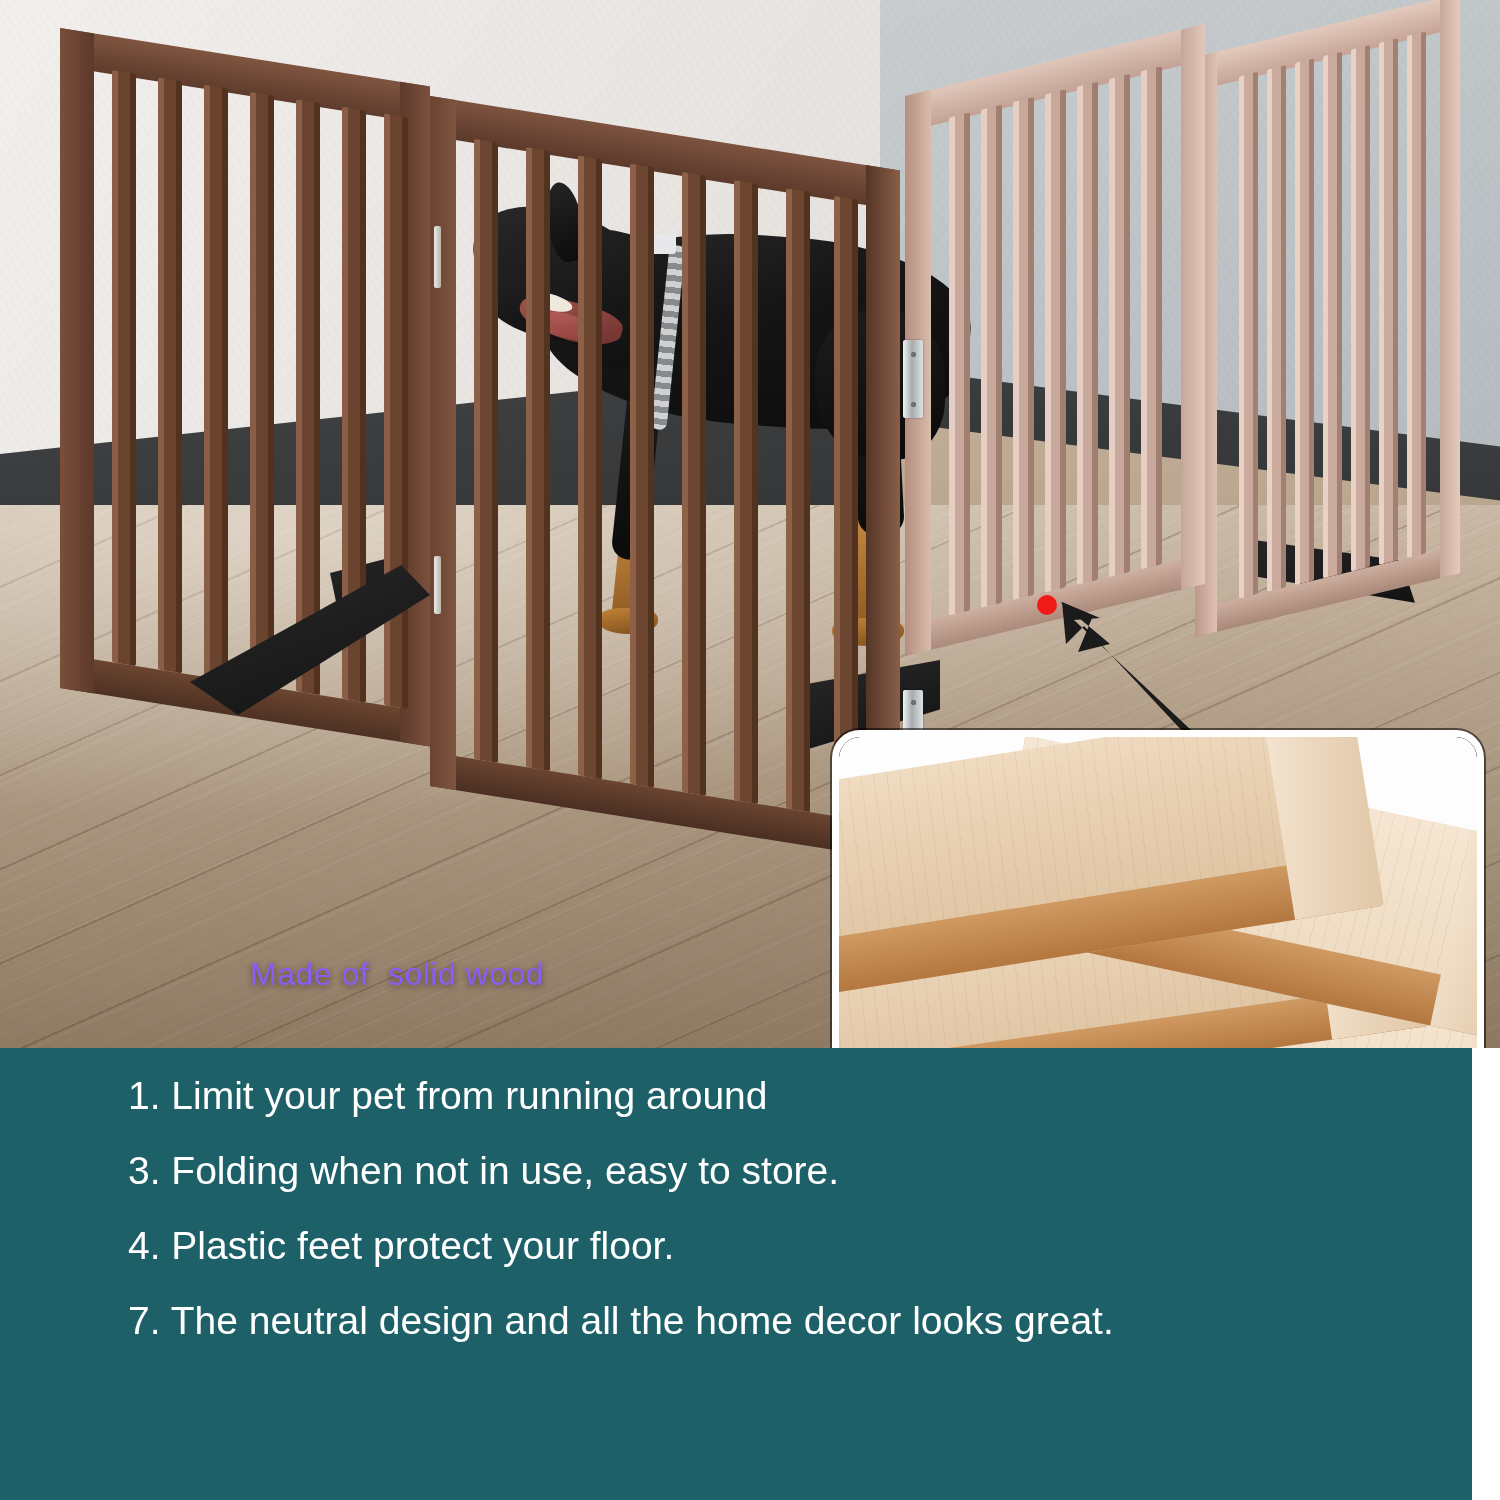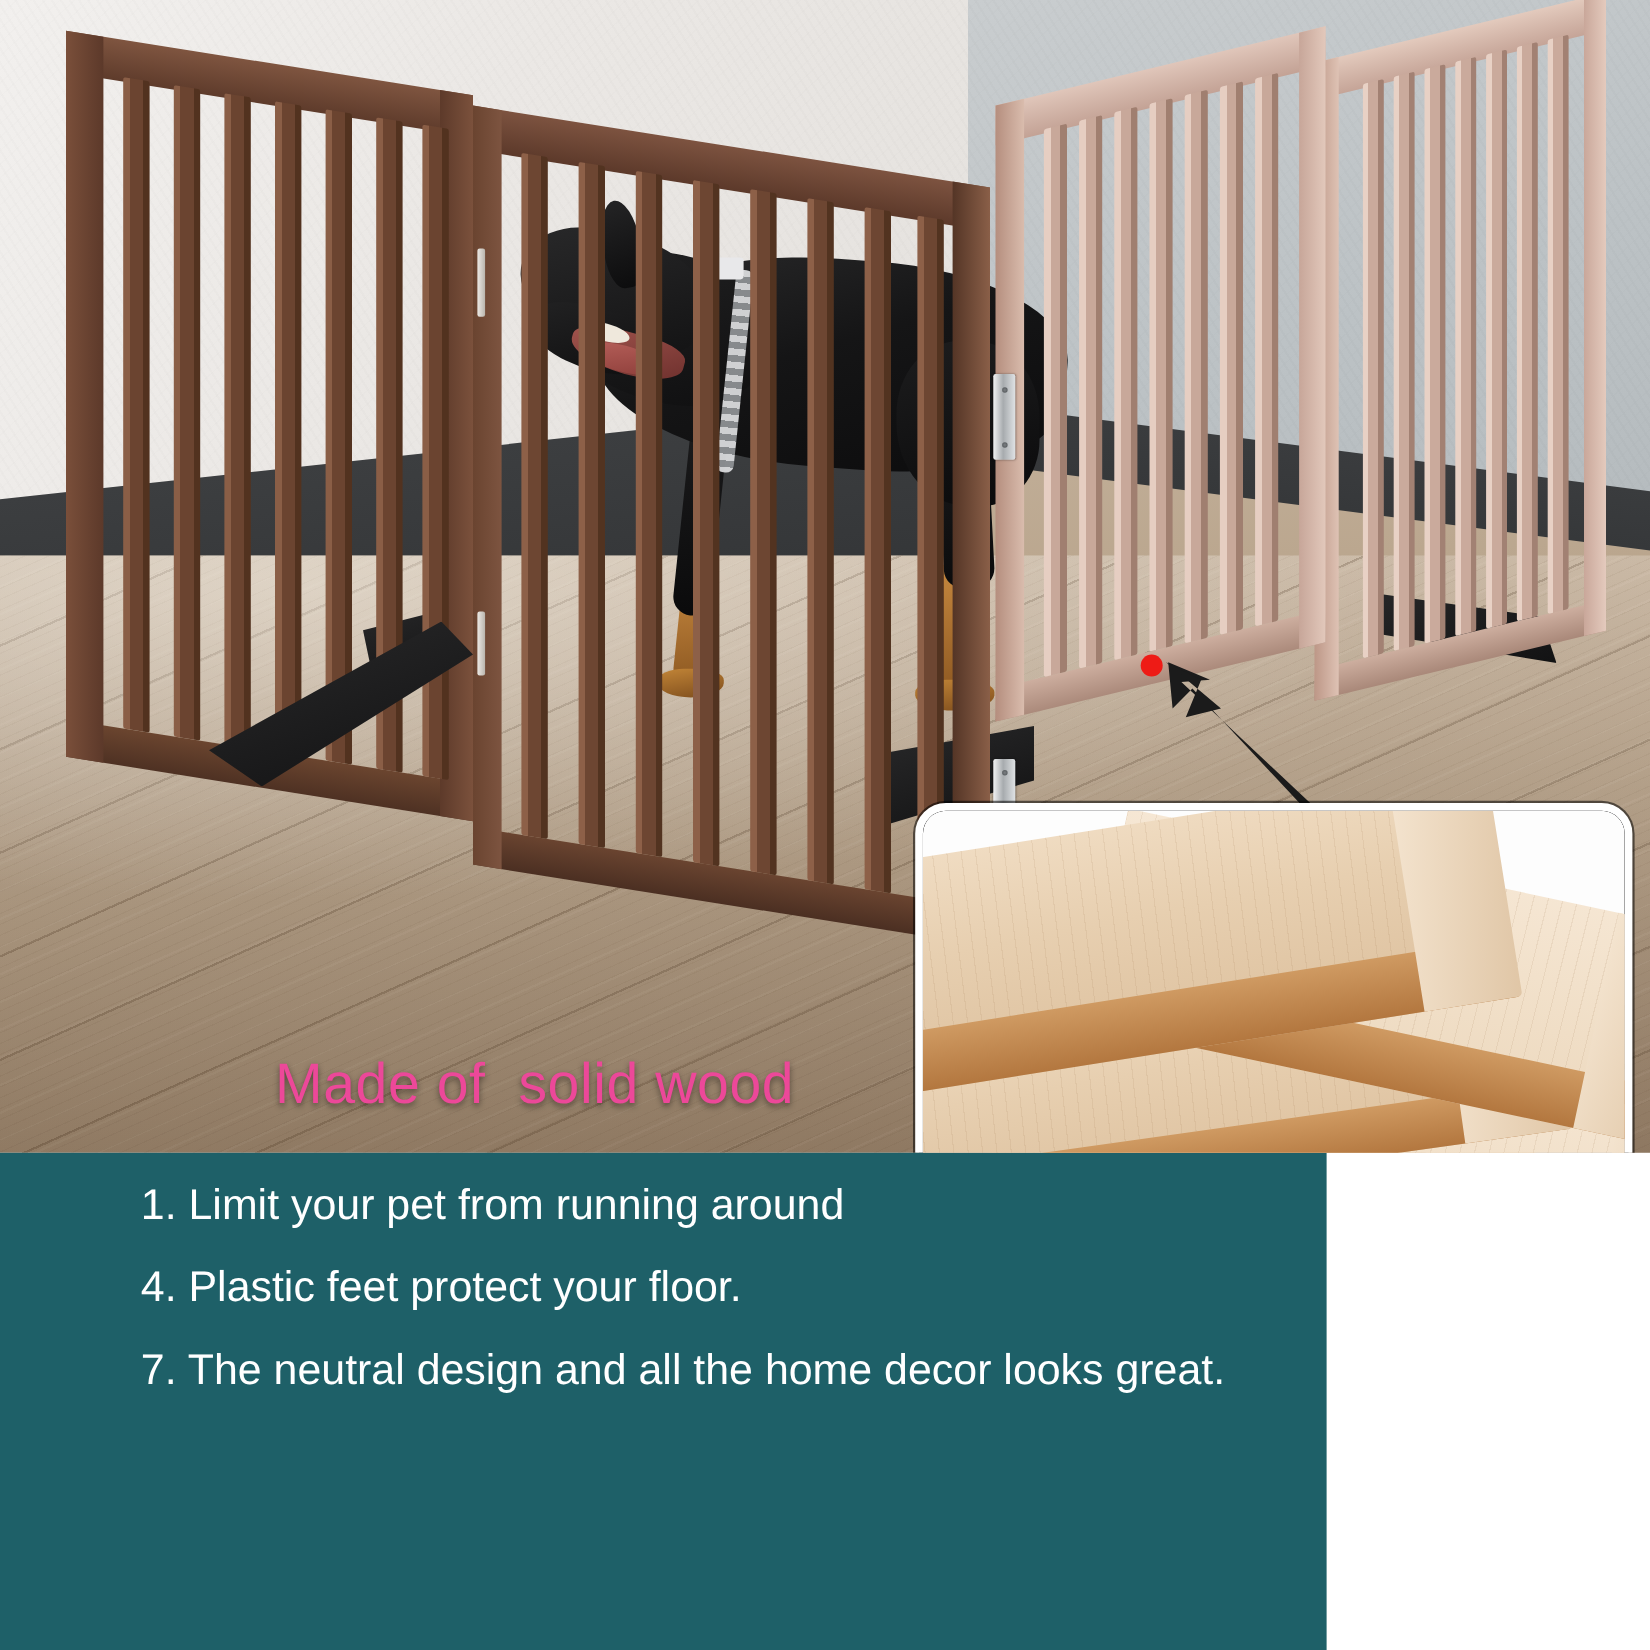--- a/index.html
+++ b/index.html
@@ -166,25 +166,25 @@
     background:linear-gradient(178deg,#f0dcc2 0%,#e7cfb0 40%,#dcbf9c 100%);}
   .board .face.pale{background:linear-gradient(178deg,#f6e7d4,#ecd8bd);}
   .board .edge{position:absolute;left:0;right:0;bottom:0;height:26%;border-radius:0 0 3px 3px;
     background:linear-gradient(180deg,#cf9a62,#b3773f);}
   .board .grain2{position:absolute;left:0;right:0;top:0;height:74%;opacity:.35;
     background:repeating-linear-gradient(92deg,rgba(150,110,70,.30) 0 1px,rgba(255,255,255,0) 1px 13px);}
   .board .cap{position:absolute;right:-2px;top:0;width:16%;height:100%;border-radius:0 4px 4px 0;
     background:linear-gradient(100deg,#f4e4cf,#e0c6a6);}
 
   
-  .caption{position:absolute;left:250px;top:956px;font-size:52px;color:#ec4899;letter-spacing:.5px;
+  .caption{position:absolute;left:250px;top:956px;font-size:32px;color:#8b5cf6;letter-spacing:.5px;
     text-shadow:0 2px 6px rgba(0,0,0,.45);white-space:pre;}
 
   
-  .teal{position:absolute;left:0;top:1048px;width:1206px;height:452px;background:#1e6068;}
+  .teal{position:absolute;left:0;top:1048px;width:1472px;height:452px;background:#1e6068;}
   .features{position:absolute;left:128px;top:28px;width:1340px;}
   .feature{color:#fff;font-size:39px;line-height:1;margin-bottom:36px;white-space:nowrap;}
 </style>
 </head>
 <body>
 
 <div id="page">
 
   <div class="photo">
 
@@ -345,18 +345,19 @@
         </div>
       </div>
     </div>
 
     <div class="caption">Made of  solid wood</div>
   </div>
 
   <div class="teal">
     <div class="features">
       <div class="feature">1. Limit your pet from running around</div>
+      <div class="feature">3. Folding when not in use, easy to store.</div>
       <div class="feature">4. Plastic feet protect your floor.</div>
       <div class="feature">7. The neutral design and all the home decor looks great.</div>
     </div>
   </div>
 
 </div>
 
 </body></html>

